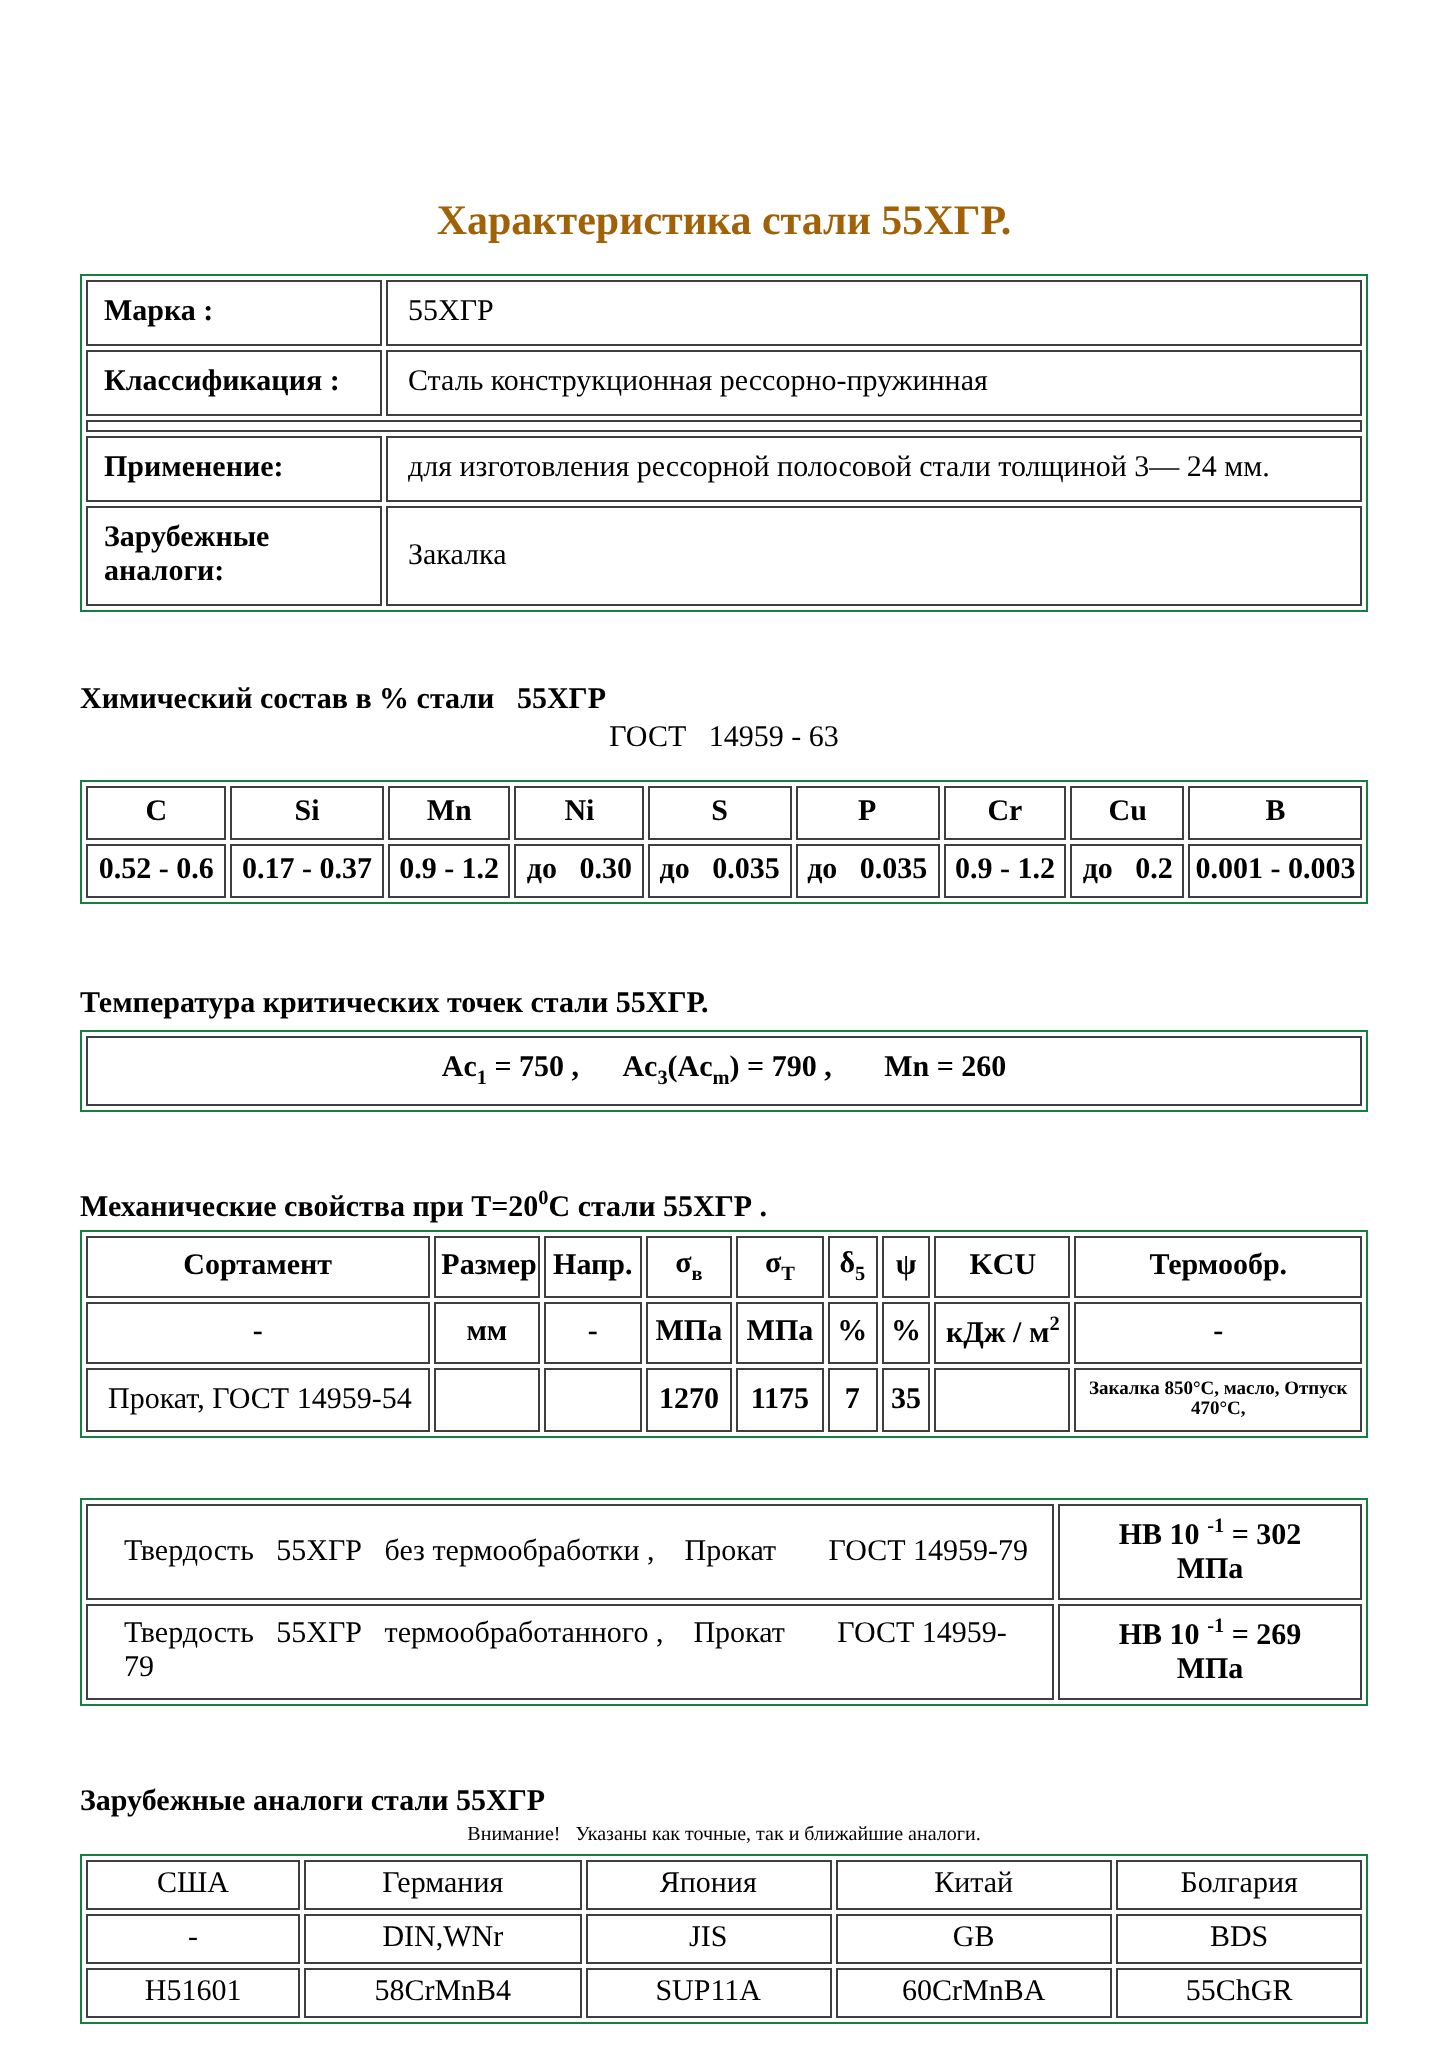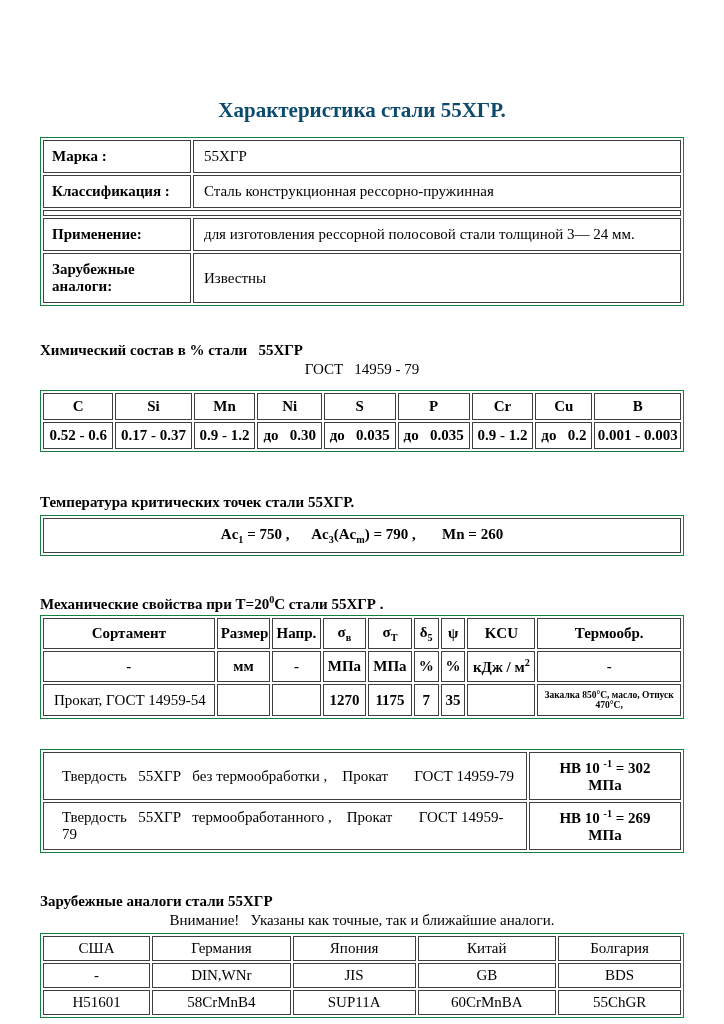--- a/index.html
+++ b/index.html
@@ -11,21 +11,21 @@
     font-family: "Liberation Serif", serif;
     color: #000000;
     padding: 98px 40px 0 40px;
   }
   [data-bind] { white-space: pre-wrap; }
 
   .doc-title {
     text-align: center;
     font-size: 21px;
     font-weight: bold;
-    color: #0c4a6e;
+    color: #a16207;
     margin-bottom: 14px;
   }
 
   table {
     width: 100%;
     border-collapse: separate;
     border-spacing: 2px;
     border: 1px solid #15803d;
     table-layout: fixed;
   }
@@ -66,21 +66,21 @@
   .mech-table td.small { font-size: 9.5px; font-weight: bold; }
   .mech-table td.data { font-weight: bold; }
 
   
   .hard-table td.left { font-weight: normal; padding: 6px 8px 6px 18px; }
   .hard-table td.right { font-weight: bold; text-align: center; width: 152px; }
 
   
   .analog-table td { text-align: center; font-weight: normal; padding: 3px 4px; }
 
-  .note-line { text-align: center; font-size: 15px; }
+  .note-line { text-align: center; font-size: 10px; }
 
   sub, sup { font-size: 0.68em; }
 </style>
 </head>
 <body>
 
 <div class="page">
 
   <div class="doc-title" data-bind="title">Характеристика стали 55ХГР.</div>
 
@@ -100,27 +100,27 @@
     </tr>
     <tr>
       <td class="spacer" colspan="2"></td>
     </tr>
     <tr>
       <td class="lbl" data-bind="info.rows.2.label">Применение:</td>
       <td class="val" data-bind="info.rows.2.value">для изготовления рессорной полосовой стали толщиной 3— 24 мм.</td>
     </tr>
     <tr>
       <td class="lbl" data-bind="info.rows.3.label">Зарубежные аналоги:</td>
-      <td class="val" data-bind="info.rows.3.value">Известны</td>
+      <td class="val" data-bind="info.rows.3.value">Закалка</td>
     </tr>
   </tbody>
     </table>
 
   <div class="section-head mt-36" data-bind="chemistry.heading">Химический состав в % стали   55ХГР</div>
-  <div class="section-sub mt-2" data-bind="chemistry.subheading">ГОСТ   14959 - 79</div>
+  <div class="section-sub mt-2" data-bind="chemistry.subheading">ГОСТ   14959 - 63</div>
 
   <table class="chem-table mt-12">
     <colgroup>
       <col style="width:11.3%">
         <col style="width:12.3%">
         <col style="width:9.9%">
         <col style="width:10.4%">
       <col style="width:11.5%">
         <col style="width:11.6%">
         <col style="width:9.9%">

